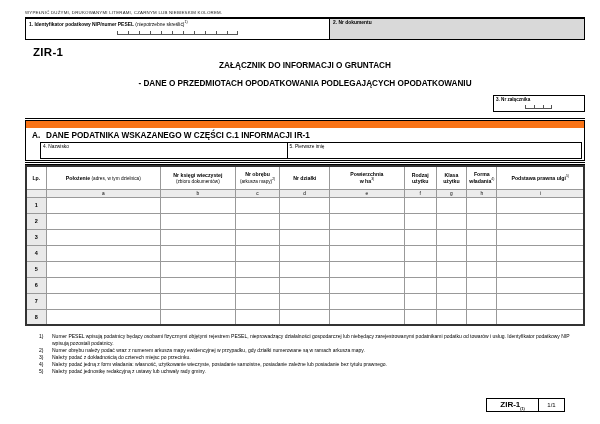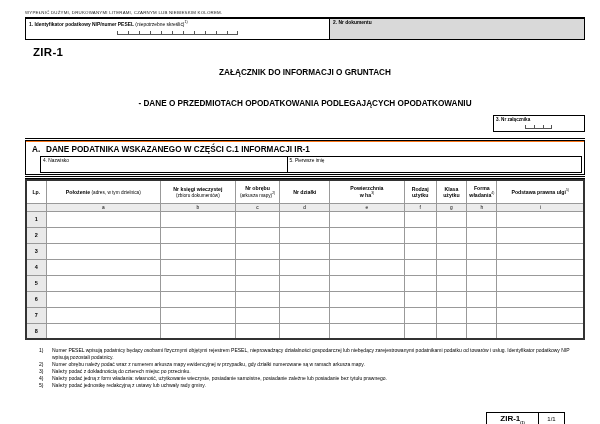--- a/index.html
+++ b/index.html
@@ -22,32 +22,32 @@
   .boxlabel b { font-weight:bold; }
   .boxlabel sup { font-size:3.6px; vertical-align:super; }
   .ticks { display:flex; margin:3px auto 0; width:122px; height:5px; align-items:flex-end; }
   .ticks .tick { flex:0 0 11px; height:4px; border-left:1px solid #555; border-bottom:1px solid #555; }
   .ticks .tick:last-child { border-right:1px solid #555; }
   .ticks-sm { width:29px; margin:2px auto 0; }
   .ticks-sm .tick { flex:0 0 9px; }
 
   .form-code { font-weight:bold; font-size:11.5px; margin:6px 0 0 8px; letter-spacing:.3px; }
 
-  .title { text-align:center; font-weight:bold; font-size:8.2px; margin-top:10px; }
-  .title2 { margin-top:22px; }
+  .title { text-align:center; font-weight:bold; font-size:8.2px; margin-top:3px; }
+  .title2 { margin-top:9px; }
 
   .box3 { width:92px; height:17px; border:1px solid #000; margin:7px 0 0 auto; padding:1px 2px; }
   .box3 .boxlabel { font-size:4.6px; }
 
   .dbl { border-top:1px solid #000; border-bottom:1px solid #000; height:3px; }
   .dbl-a { margin-top:6px; }
   .dbl-b { margin-top:1px; }
 
   .section { border:1px solid #000; border-top:none; }
-  .sec-band { padding:3px 3px 2px 6px; font-size:8.2px; font-weight:bold; border-top:1px solid #f97316; }
+  .sec-band { padding:3px 3px 2px 6px; font-size:8.2px; font-weight:bold; border-top:7px solid #f97316; }
   .sec-band .sec-letter { display:inline-block; width:14px; }
   .fieldrow { display:flex; margin:0 1px 1px 14px; }
   .fbox { border:1px solid #000; height:17px; font-size:4.8px; padding:1px 2px; background:#fff; }
   .fbox.f4 { width:45.6%; }
   .fbox.f5 { width:54.4%; margin-left:-1px; }
 
   
   table.grid { width:100%; border-collapse:collapse; table-layout:fixed; }
   table.grid { border:2px solid #333; }
   .grid th, .grid td { border:1px solid #999; overflow:hidden; }

